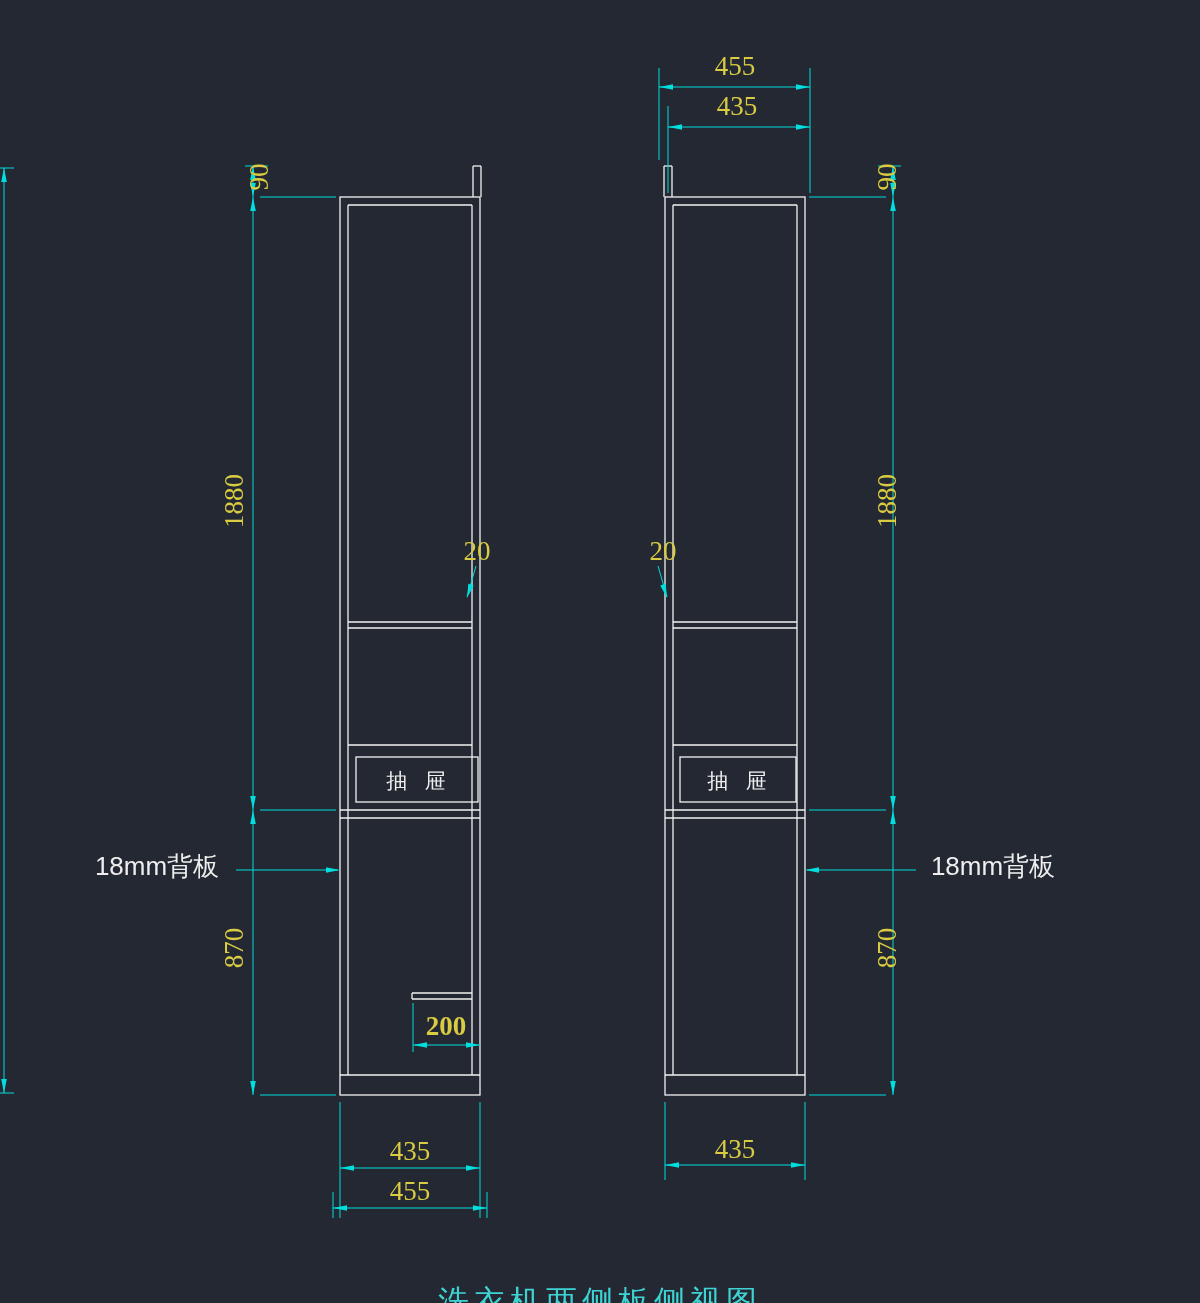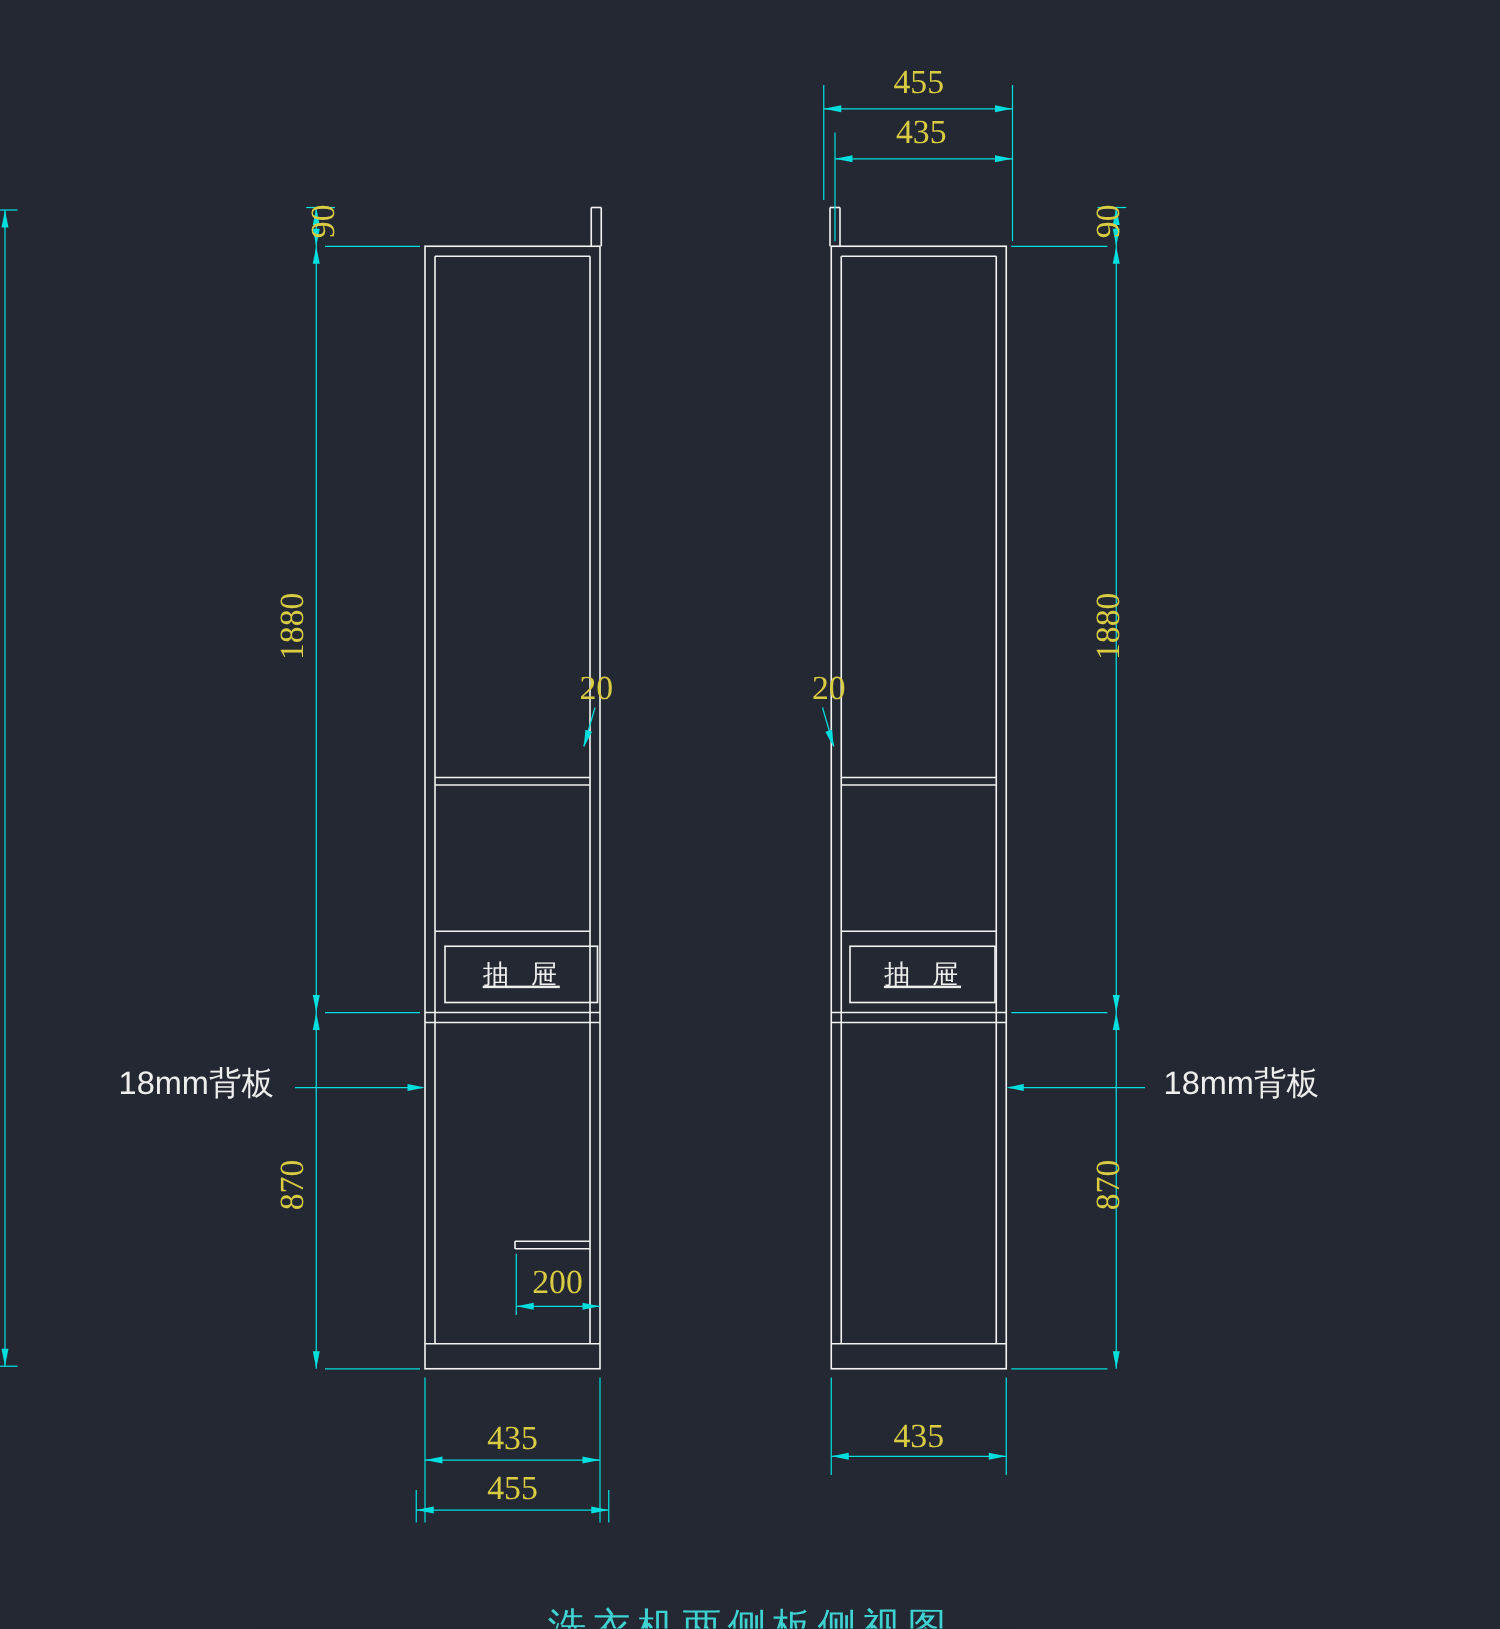--- a/index.html
+++ b/index.html
@@ -23,21 +23,21 @@
   .dimnum{
     position:absolute;color:var(--dim-text);font-size:27px;line-height:1;
     transform:translate(-50%,-50%);white-space:nowrap;
   }
   .rot{transform:translate(-50%,-50%) rotate(-90deg);}
   .cjk{
     position:absolute;color:var(--label-text);font-size:26px;line-height:1;
     transform:translate(-50%,-50%);white-space:pre;
     font-family:"Liberation Sans",sans-serif;
   }
-  .drawer{font-size:21px;letter-spacing:2px;text-decoration:underline;}
+  .drawer{font-size:21px;letter-spacing:2px;}
   .title{
     position:absolute;left:600px;top:1281px;transform:translateX(-50%);
     color:var(--title-text);font-size:31px;letter-spacing:5px;white-space:pre;
     font-family:"Liberation Sans",sans-serif;
   }
 </style>
 </head>
 <body>
 
 <div class="canvas">
@@ -193,21 +193,21 @@
   <div class="dimnum rot" style="left:234px;top:501px;">1880</div>
   <div class="dimnum rot" style="left:234px;top:948px;">870</div>
 
   <div class="dimnum rot" style="left:887px;top:177px;">90</div>
   <div class="dimnum rot" style="left:887px;top:501px;">1880</div>
   <div class="dimnum rot" style="left:887px;top:948px;">870</div>
 
   <div class="dimnum" style="left:477px;top:551px;">20</div>
   <div class="dimnum" style="left:663px;top:551px;">20</div>
 
-  <div class="dimnum" style="left:446px;top:1026px;">200</div>
+  <div class="dimnum" style="left:446px;top:1026px;font-weight:bold;">200</div>
 
   <div class="dimnum" style="left:410px;top:1151px;">435</div>
   <div class="dimnum" style="left:410px;top:1191px;">455</div>
   <div class="dimnum" style="left:735px;top:1149px;">435</div>
 
   <div class="cjk" style="left:157px;top:866px;">18mm背板</div>
   <div class="cjk" style="left:993px;top:866px;">18mm背板</div>
 
   <div class="cjk drawer" style="left:417px;top:780px;">抽  屉</div>
   <div class="cjk drawer" style="left:738px;top:780px;">抽  屉</div>

